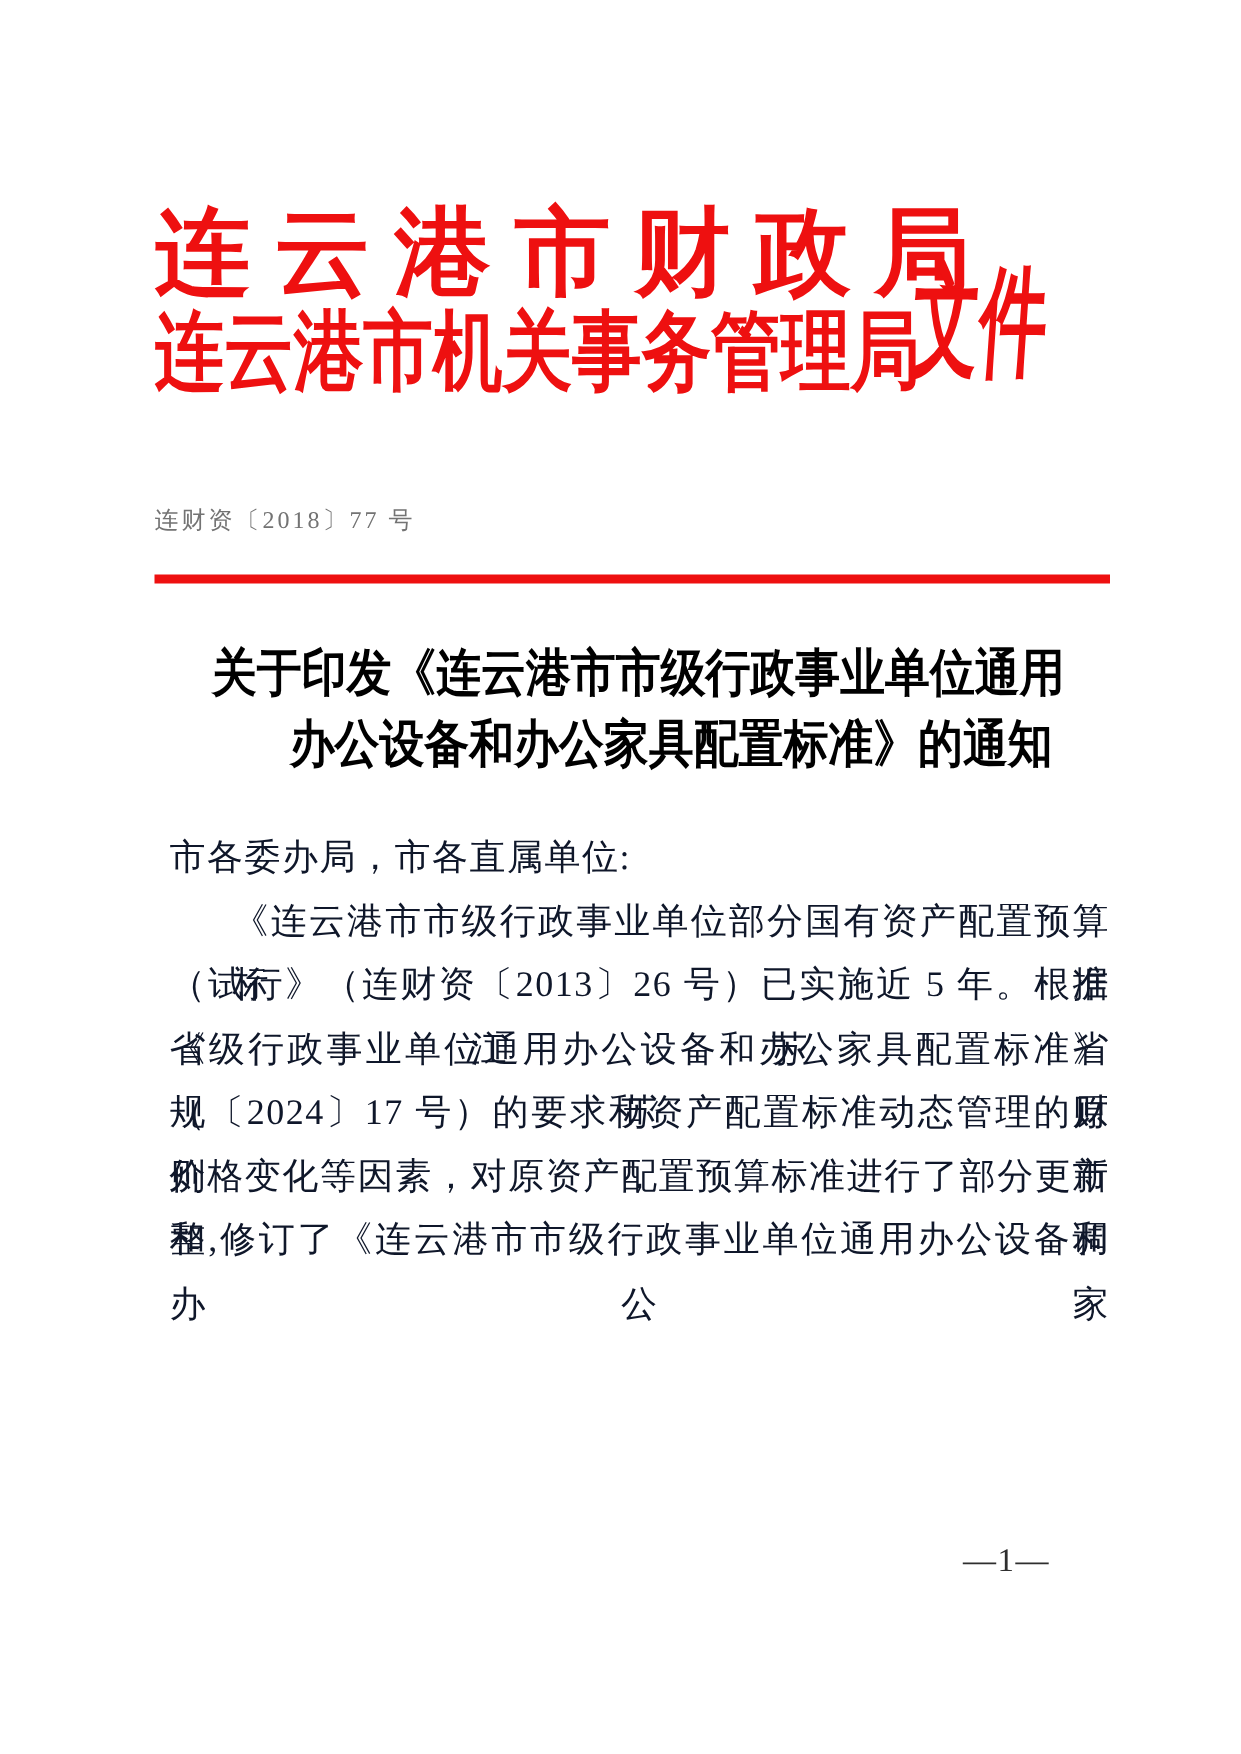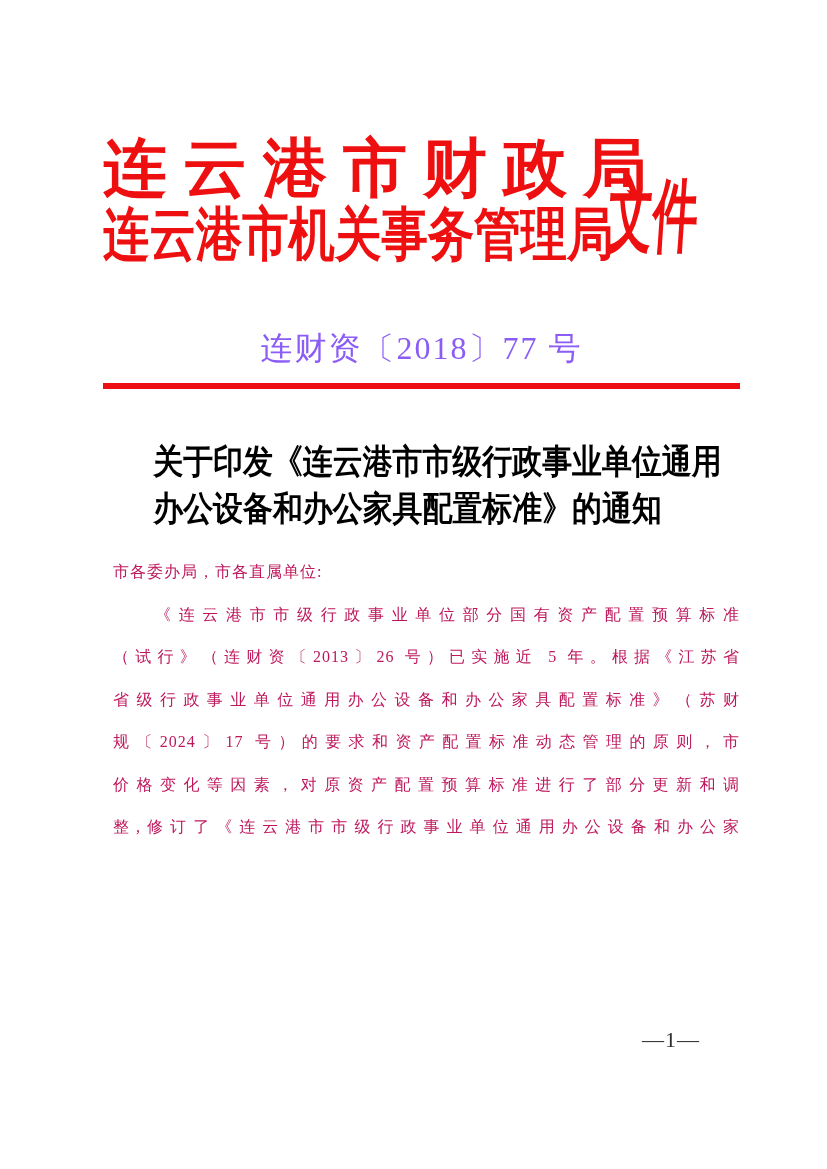--- a/index.html
+++ b/index.html
@@ -62,66 +62,65 @@
     transform: scaleX(0.56) skewX(-7deg);
     transform-origin: left top;
   }
 
   
   .doc-number {
     position: absolute;
     top: 333px;
     left: 103px;
     width: 637px;
-    text-align: center;
-    font-size: 32px;
+    font-size: 16px;
     line-height: 30px;
     letter-spacing: 2px;
-    color: #8b5cf6;
+    color: #737373;
     white-space: nowrap;
   }
 
   
   .red-rule {
     position: absolute;
     top: 383px;
     left: 103px;
     width: 637px;
     height: 6px;
     background: var(--accent, #ee1010);
   }
 
   
   .title {
     position: absolute;
     top: 426px;
     left: 103px;
     width: 637px;
-    margin: 12px;
+    margin: 0;
     font-size: 34px;
     font-weight: 900;
     color: #000000;
-    text-align: left;
+    text-align: right;
   }
   .title-line {
     line-height: 47px;
     white-space: nowrap;
     transform: scaleX(0.88);
     transform-origin: center center;
   }
 
   
   .body-text {
     position: absolute;
     top: 551px;
     left: 113px;
     width: 627px;
-    font-size: 16px;
+    font-size: 24px;
     line-height: 42.5px;
-    color: #be185d;
+    color: #0f172a;
     font-family: Liberation Serif, serif;
   }
   .body-line {
     height: 42.5px;
     text-align: left;
     letter-spacing: 1px;
   }
   .body-line.justify {
     text-align: justify;
     text-align-last: justify;

